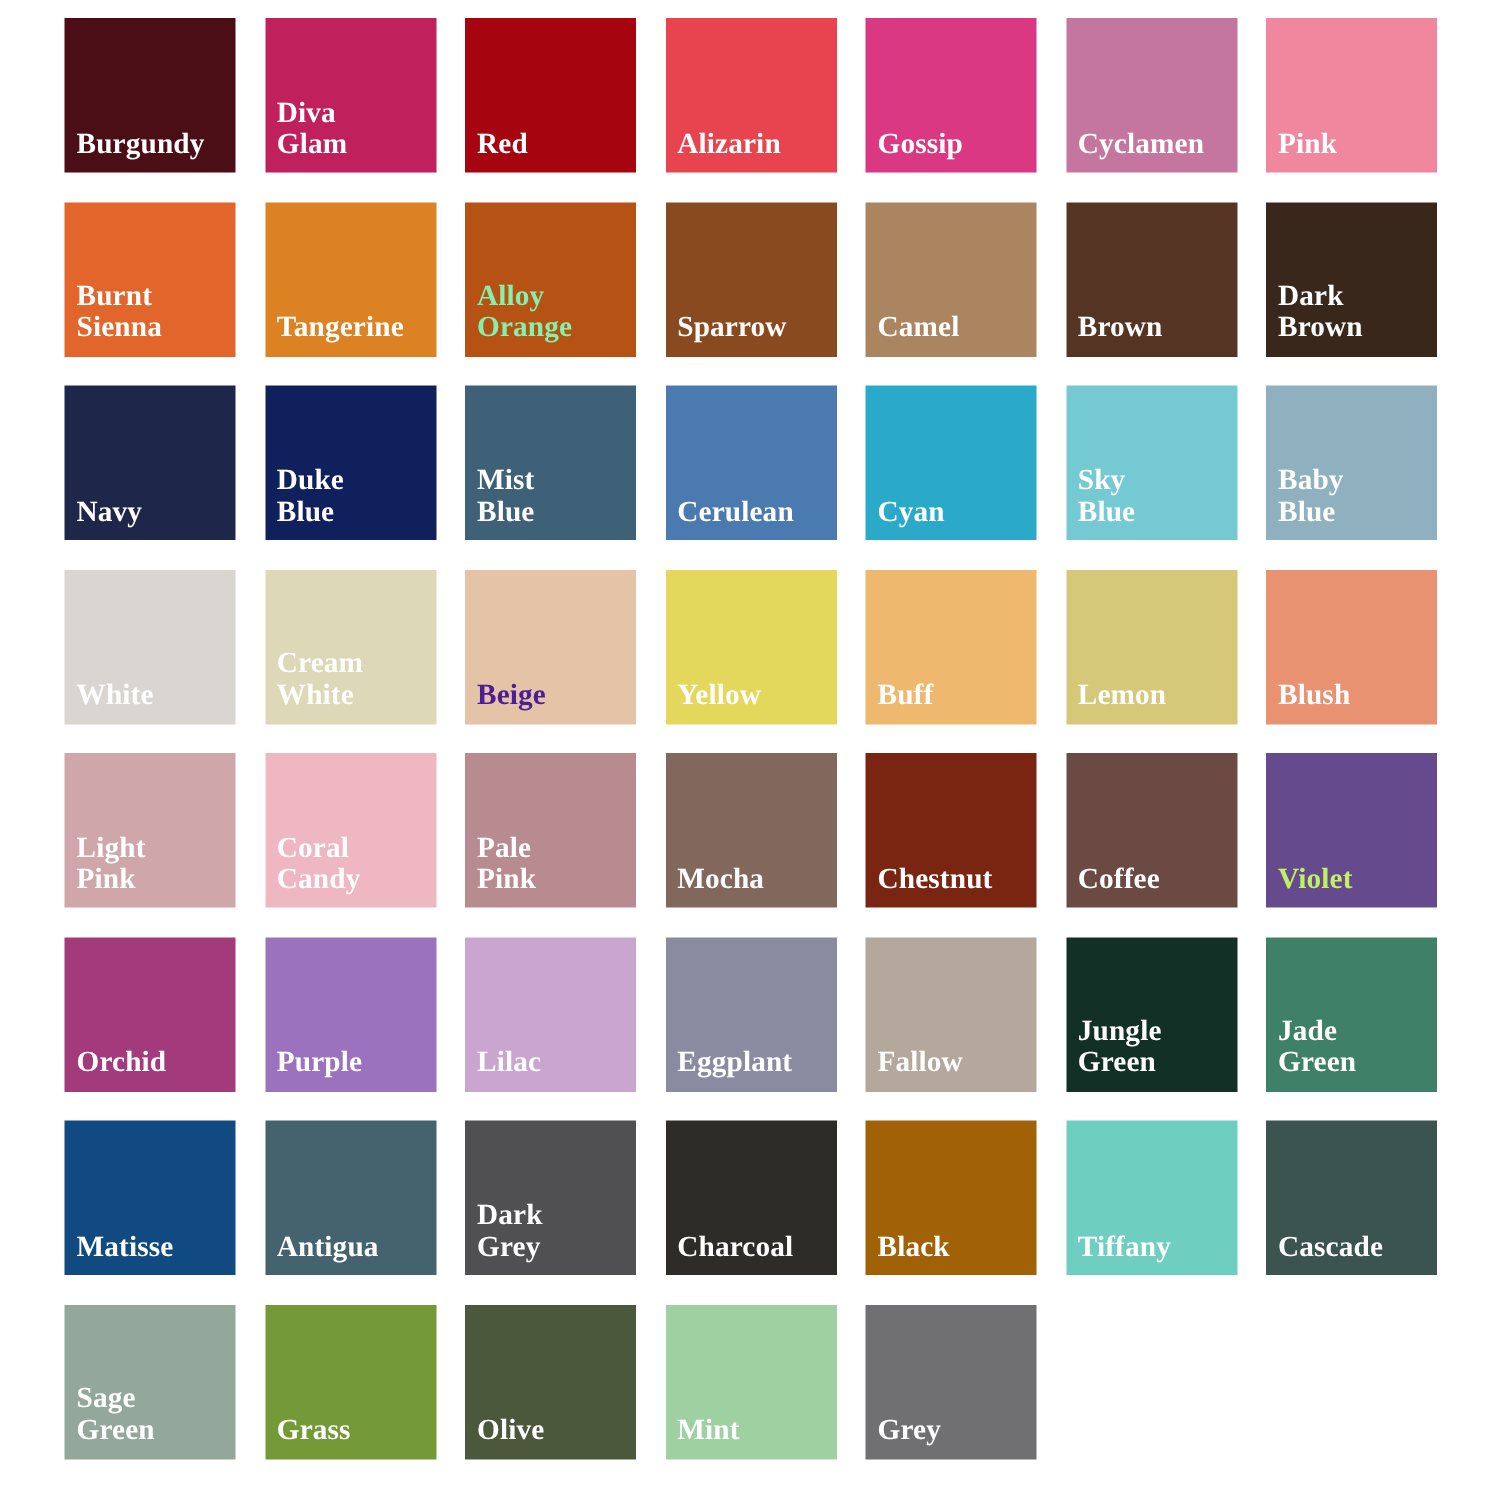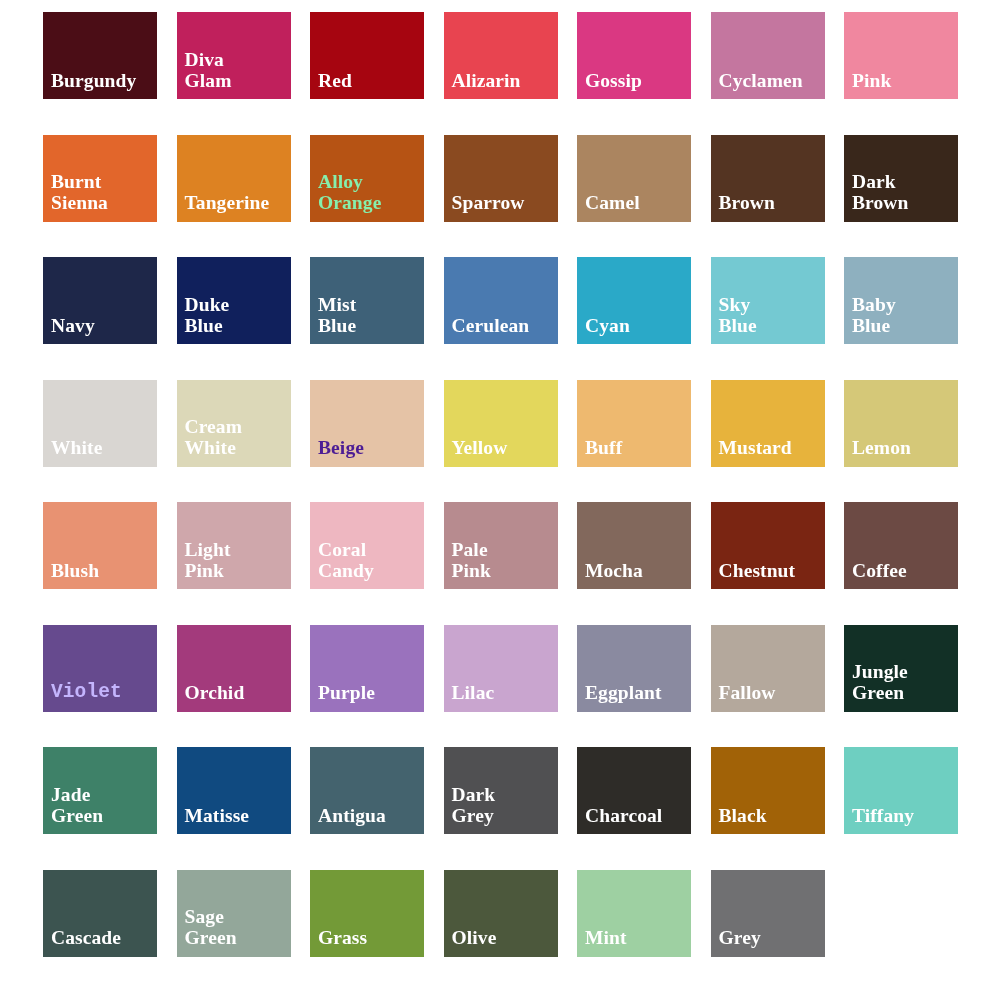--- a/index.html
+++ b/index.html
@@ -25,21 +25,21 @@
     grid-template-columns: repeat(7, 114px);
     grid-template-rows: repeat(8, 117px);
     column-gap: 19.5px;
     row-gap: 5.5px;
     background: #ffffff;
   }
 
   .swatch {
     position: relative;
     width: 114px;
-    height: 87px;
+    height: 103px;
     box-sizing: border-box;
     display: flex;
     align-items: flex-end;
     justify-content: flex-start;
     overflow: hidden;
   }
 
   .swatch-label {
     display: block;
     color: #ffffff;
@@ -138,23 +138,20 @@
     </div>
     <div class="swatch" style="background-color: rgb(229, 195, 166);">
       <span class="swatch-label" style="color: #4c1d95;">Beige</span>
     </div>
     <div class="swatch" style="background-color: rgb(227, 215, 92);">
       <span class="swatch-label" style="color: rgb(255, 255, 255);">Yellow</span>
     </div>
     <div class="swatch" style="background-color: rgb(238, 185, 111);">
       <span class="swatch-label" style="color: rgb(255, 255, 255);">Buff</span>
     </div>
-    <div class="swatch" style="background-color: rgb(231, 179, 60);">
-      <span class="swatch-label" style="color: rgb(255, 255, 255);">Mustard</span>
-    </div>
     <div class="swatch" style="background-color: rgb(213, 200, 120);">
       <span class="swatch-label" style="color: rgb(255, 255, 255);">Lemon</span>
     </div>
     <div class="swatch" style="background-color: rgb(232, 146, 114);">
       <span class="swatch-label" style="color: rgb(255, 255, 255);">Blush</span>
     </div>
     <div class="swatch" style="background-color: rgb(207, 167, 171);">
       <span class="swatch-label" style="color: rgb(255, 255, 255);">Light
 Pink</span>
     </div>
@@ -169,21 +166,21 @@
     <div class="swatch" style="background-color: rgb(130, 104, 92);">
       <span class="swatch-label" style="color: rgb(255, 255, 255);">Mocha</span>
     </div>
     <div class="swatch" style="background-color: rgb(122, 37, 18);">
       <span class="swatch-label" style="color: rgb(255, 255, 255);">Chestnut</span>
     </div>
     <div class="swatch" style="background-color: rgb(108, 74, 68);">
       <span class="swatch-label" style="color: rgb(255, 255, 255);">Coffee</span>
     </div>
     <div class="swatch" style="background-color: rgb(102, 74, 142);">
-      <span class="swatch-label" style="color: #c4b5fd; font-family: Liberation Mono, monospace;">Violet</span>
+      <span class="swatch-label" style="color: #bef264;">Violet</span>
     </div>
     <div class="swatch" style="background-color: rgb(163, 58, 124);">
       <span class="swatch-label" style="color: rgb(255, 255, 255);">Orchid</span>
     </div>
     <div class="swatch" style="background-color: rgb(154, 114, 189);">
       <span class="swatch-label" style="color: rgb(255, 255, 255);">Purple</span>
     </div>
     <div class="swatch" style="background-color: rgb(201, 165, 207);">
       <span class="swatch-label" style="color: rgb(255, 255, 255);">Lilac</span>
     </div>

